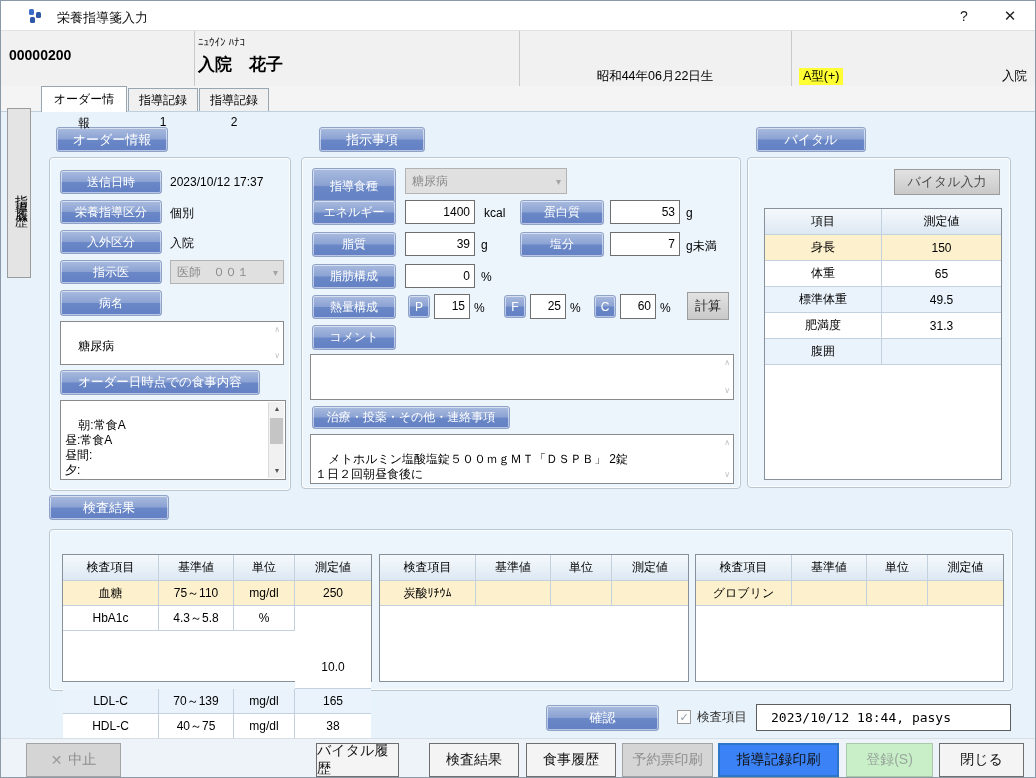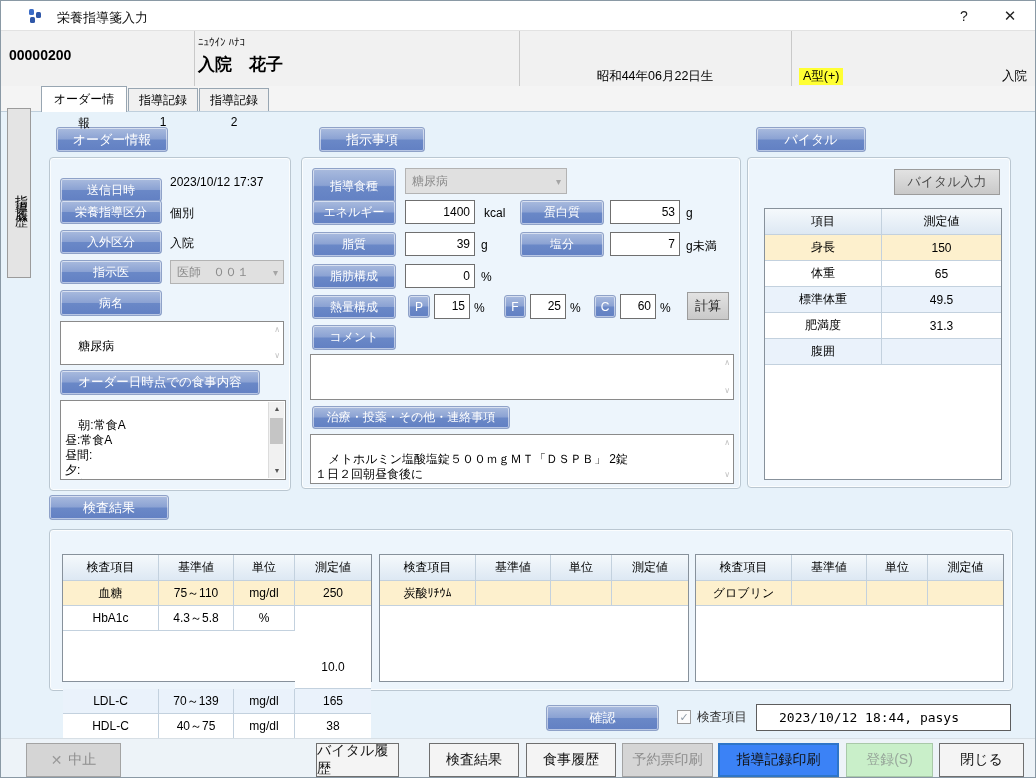--- a/index.html
+++ b/index.html
@@ -74,21 +74,21 @@
   .gcell { border-right:1px solid #c3d1de; border-bottom:1px solid #c3d1de; text-align:center; font-size:12px; display:flex; align-items:center; justify-content:center; }
   .gcell:last-child { border-right:none; }
   .ghead .gcell { background:linear-gradient(#f5f9fc,#dde8f3); }
   .row-y .gcell { background:#fdf0cd; }
   .row-b .gcell { background:#eaf2fb; }
   .row-w .gcell { background:#ffffff; }
   
   .confirm-btn { position:absolute; left:545px; top:704px; width:113px; height:26px; font-size:13px; }
   .chkbox { position:absolute; left:676px; top:709px; width:14px; height:14px; background:#fcfcfc; border:1px solid #9a9a9a; color:#8d9aa6; font-size:11px; line-height:12px; text-align:center; }
   .chklabel { position:absolute; left:696px; top:708px; font-size:12.5px; color:#333; }
-  .dtfield { position:absolute; left:755px; top:703px; width:255px; height:27px; background:#fff; border:1px solid #5d5d5d; font-size:13px; line-height:25px; padding-left:22px; font-family:"DejaVu Sans Mono","Liberation Mono",monospace; }
+  .dtfield { position:absolute; left:755px; top:703px; width:255px; height:27px; background:#fff; border:1px solid #5d5d5d; font-size:13px; line-height:25px; padding-left:14px; font-family:"DejaVu Sans Mono","Liberation Mono",monospace; }
   .footbar { position:absolute; left:0; top:737px; width:1036px; height:41px; background:#edf3f8; border-top:1px solid #d7dfe5; }
   .fbtn { position:absolute; top:4px; height:34px; display:flex; align-items:center; justify-content:center;
     background:#f4f4f4; border:1px solid #6f6f6f; font-size:14px; color:#111; }
   .fbtn.disabled { background:#d5d5d5; border-color:#a3a3a3; color:#8d8d8d; }
   .fbtn.focus { background:#3b82f6; border:2px solid #2e75c8; }
   .fbtn.green { background:#c9efc9; border-color:#a9c9a9; color:#98a79b; }
   .abort-x { margin-right:6px; color:#9a9a9a; font-weight:bold; }
 </style>
 </head>
 <body>
@@ -147,21 +147,21 @@
 <div class="content-top-line"></div>
 
 <div class="side-tab">指導履歴</div>
 
 <div class="hbtn" style="left:55px; top:126px; width:112px; height:25px;">オーダー情報</div>
 <div class="hbtn" style="left:318px; top:126px; width:106px; height:25px;text-align:center;">指示事項</div>
 <div class="hbtn" style="left:755px; top:126px; width:110px; height:25px;">バイタル</div>
 <div class="hbtn" style="left:48px; top:494px; width:120px; height:25px;">検査結果</div>
 
 <div class="gbox" style="left:48px; top:156px; width:242px; height:334px;">
-  <div class="lbtn" style="left:10px; top:20px; width:102px; height:24px;">送信日時</div>
+  <div class="lbtn" style="left:10px; top:12px; width:102px; height:24px;">送信日時</div>
   <span class="val" style="left:120px; top:17px;">2023/10/12 17:37</span>
 
   <div class="lbtn" style="left:10px; top:42px; width:102px; height:24px;">栄養指導区分</div>
   <span class="val" style="left:120px; top:47px;">個別</span>
 
   <div class="lbtn" style="left:10px; top:72px; width:102px; height:24px;">入外区分</div>
   <span class="val" style="left:120px; top:77px;">入院</span>
 
   <div class="lbtn" style="left:10px; top:102px; width:102px; height:24px;">指示医</div>
   <div class="ddl" style="left:120px; top:102px; width:114px; height:24px;">

